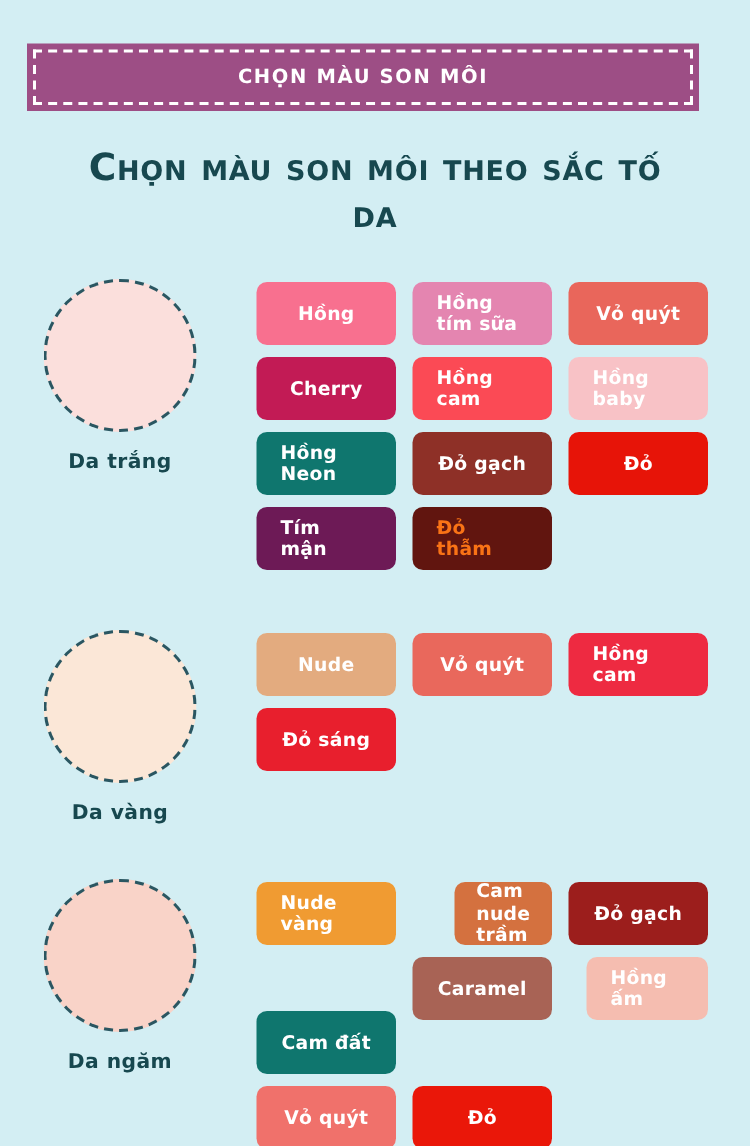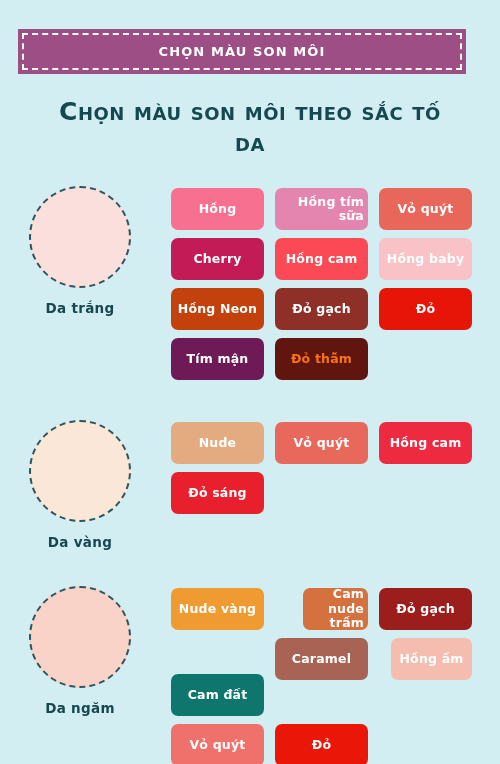--- a/index.html
+++ b/index.html
@@ -109,28 +109,28 @@
     grid-template-columns: 93px 93px 93px;
     column-gap: 11px;
     row-gap: 8px;
   }
   .pill {
     height: 42px;
     border-radius: 7px;
     display: flex;
     align-items: center;
     justify-content: center;
-    text-align: right;
+    text-align: left;
     color: #ffffff;
     font-size: 12.5px;
     font-weight: bold;
     line-height: 1.15;
     letter-spacing: 0.2px;
     box-sizing: border-box;
-    padding: 2px 4px;
+    padding: 2px 16px;
   }
 </style>
 </head>
 <body style="background: rgb(211, 238, 243);">
 
 <div class="banner-wrap" style="background: rgb(157, 78, 133);">
   <div class="banner-inner" style="border-color: rgb(255, 255, 255);"></div>
   <div class="banner-text" style="color: rgb(255, 255, 255);">CHỌN MÀU SON MÔI</div>
 </div>
 
@@ -144,21 +144,21 @@
     <div class="swatch-circle" style="background: rgb(251, 223, 220); border-color: rgb(42, 86, 97);"></div>
     <div class="swatch-label" style="color: rgb(23, 72, 79);">Da trắng</div>
   </div>
   <div class="pill-grid" id="grid-0">
       <div class="pill" style="background: rgb(248, 112, 143); color: rgb(255, 255, 255);">Hồng</div>
       <div class="pill" style="background: rgb(228, 133, 176); color: rgb(255, 255, 255);">Hồng tím sữa</div>
       <div class="pill" style="background: rgb(233, 102, 91); color: rgb(255, 255, 255);">Vỏ quýt</div>
       <div class="pill" style="background: rgb(194, 27, 85); color: rgb(255, 255, 255);">Cherry</div>
       <div class="pill" style="background: rgb(251, 74, 85); color: rgb(255, 255, 255);">Hồng cam</div>
       <div class="pill" style="background: rgb(248, 194, 198); color: rgb(255, 255, 255);">Hồng baby</div>
-      <div class="pill" style="background: #c2410c; color: rgb(255, 255, 255);">Hồng Neon</div>
+      <div class="pill" style="background: #0f766e; color: rgb(255, 255, 255);">Hồng Neon</div>
       <div class="pill" style="background: rgb(142, 48, 39); color: rgb(255, 255, 255);">Đỏ gạch</div>
       <div class="pill" style="background: rgb(231, 20, 8); color: rgb(255, 255, 255);">Đỏ</div>
       <div class="pill" style="background: rgb(109, 26, 86); color: rgb(255, 255, 255);">Tím mận</div>
       <div class="pill" style="background: rgb(97, 21, 15); color: #f97316;">Đỏ thẫm</div>
     </div>
 </div>
 
 <div class="section" id="section-1">
   <div class="swatch-col">
     <div class="swatch-circle" style="background: rgb(251, 231, 215); border-color: rgb(42, 86, 97);"></div>

